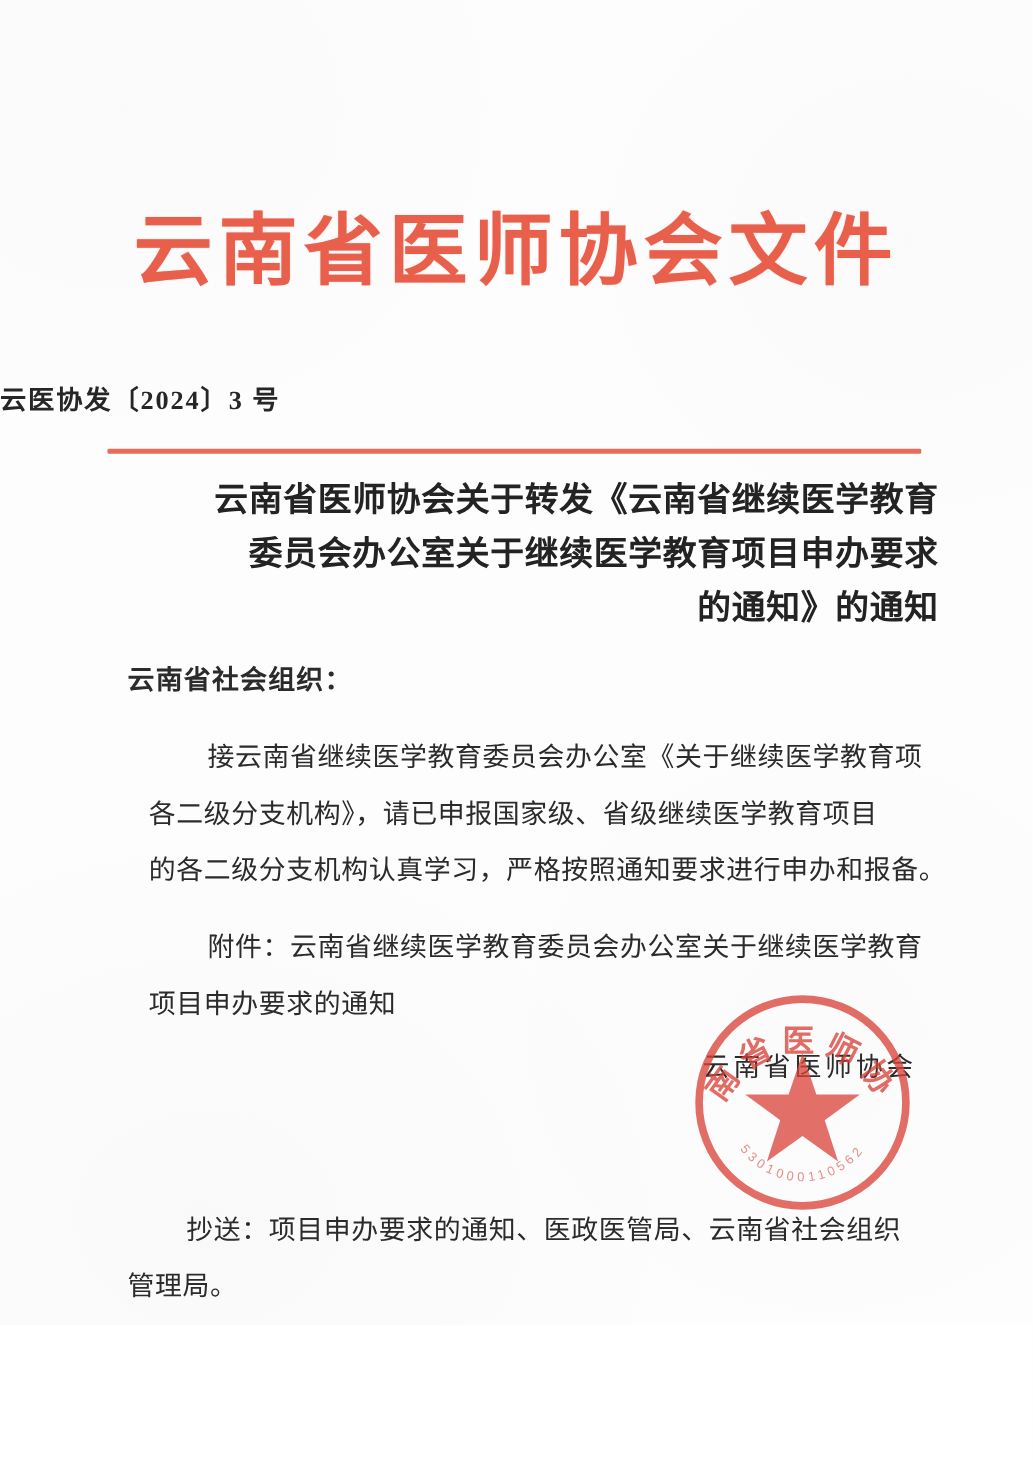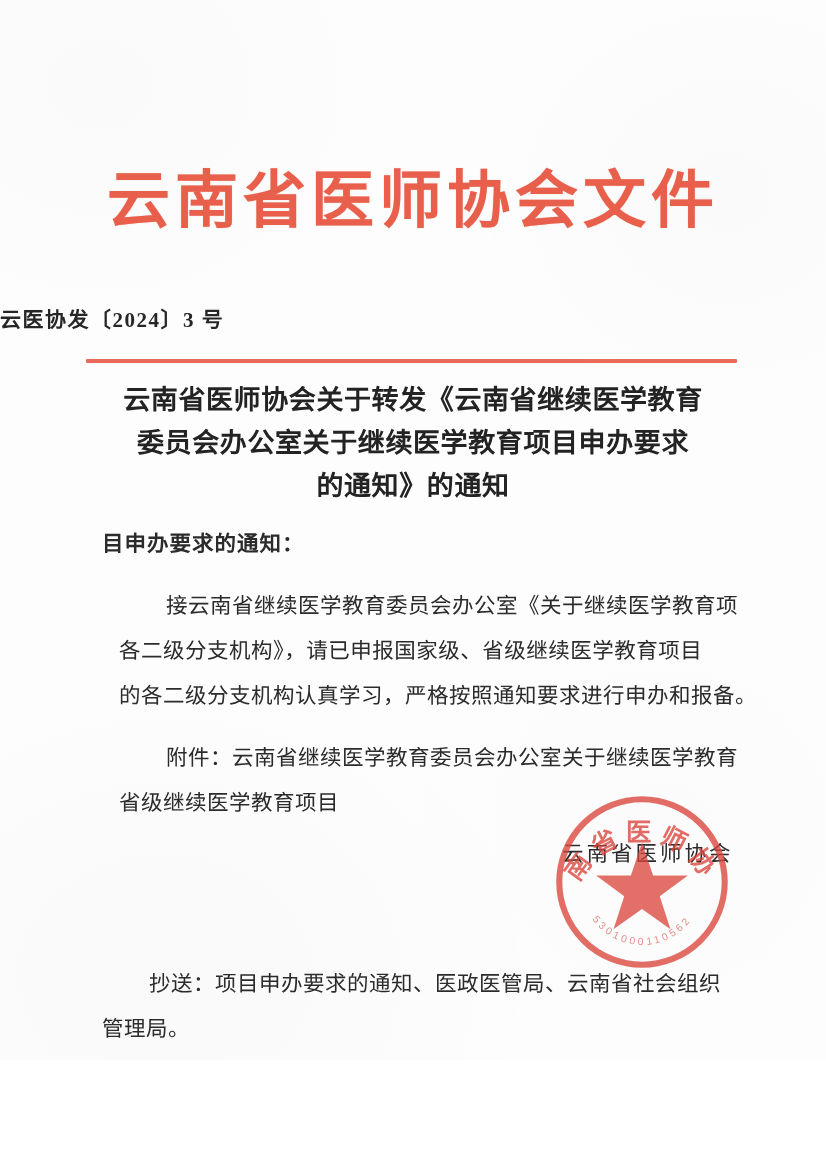--- a/index.html
+++ b/index.html
@@ -81,21 +81,21 @@
     border-radius: 1px;
     opacity: 0.93;
   }
 
   
   .title {
     position: absolute;
     left: 75px;
     width: 676px;
     top: 379px;
-    text-align: center;
+    text-align: right;
     font-weight: bold;
     font-size: 27px;
     line-height: 43px;
     letter-spacing: 0.6px;
     color: #232323;
   }
   .title .tline { display: block; white-space: nowrap; }
 
   
   .body-region {
@@ -180,31 +180,31 @@
 
   <div class="redrule"></div>
 
   <div class="title">
     <span class="tline">云南省医师协会关于转发《云南省继续医学教育</span>
     <span class="tline">委员会办公室关于继续医学教育项目申办要求</span>
     <span class="tline">的通知》的通知</span>
   </div>
 
   <div class="body-region">
-    <div class="salutation">目申办要求的通知：</div>
+    <div class="salutation">云南省社会组织：</div>
 
     <div class="para">
       <span class="pline indent2">接云南省继续医学教育委员会办公室《关于继续医学教育项</span>
       <span class="pline">各二级分支机构》，请已申报国家级、省级继续医学教育项目</span>
       <span class="pline">的各二级分支机构认真学习，严格按照通知要求进行申办和报备。</span>
     </div>
 
     <div class="para">
       <span class="pline indent2">附件：云南省继续医学教育委员会办公室关于继续医学教育</span>
-      <span class="pline">省级继续医学教育项目</span>
+      <span class="pline">项目申办要求的通知</span>
     </div>
   </div>
 
   <div class="sign-block">
     <span class="sign-org">云南省医师协会</span>
   </div>
 
   <div class="seal">
     <svg viewBox="0 0 200 200" xmlns="http://www.w3.org/2000/svg">
       <defs>

